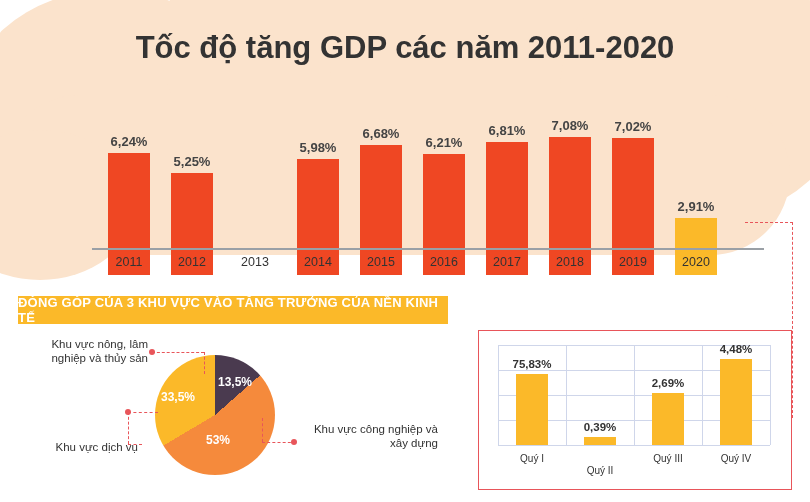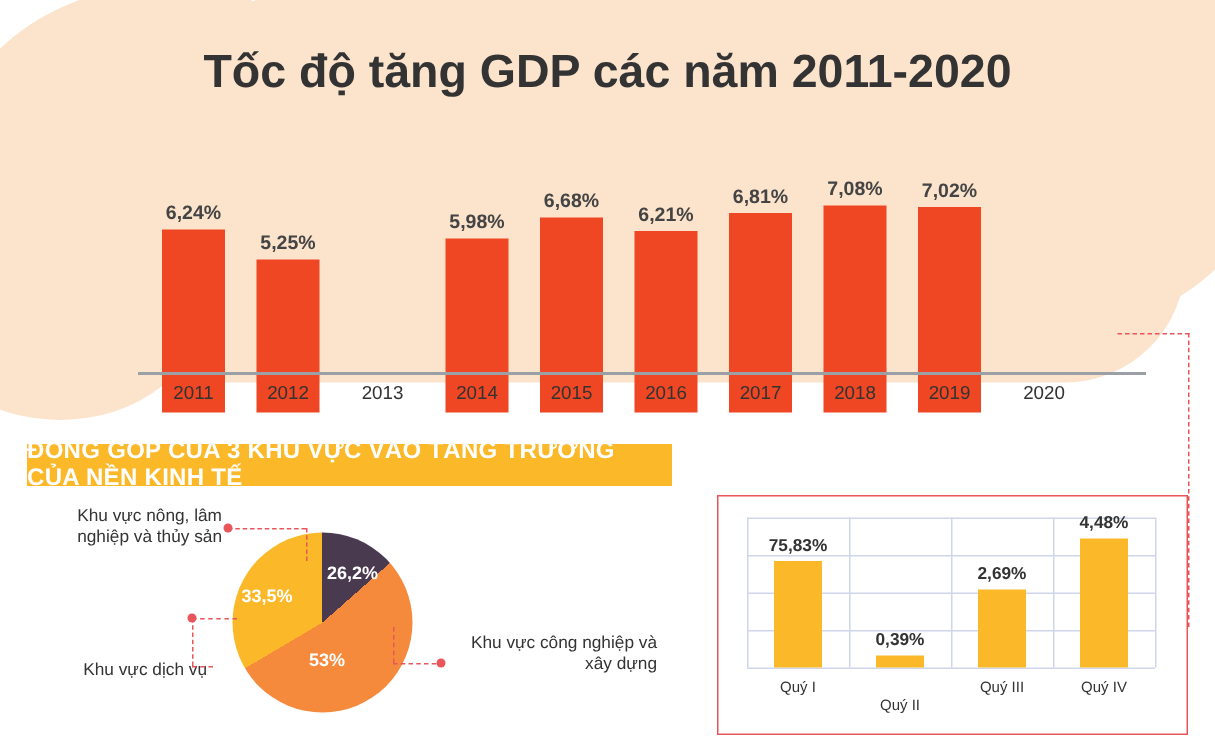--- a/index.html
+++ b/index.html
@@ -77,21 +77,21 @@
   }
 
   
   #banner {
     left:18px; top:296px;
     width:430px; height:28px;
     background:#fbb929;
     display:flex; align-items:center; justify-content:center;
   }
   #banner-text {
-    font-size:16px;
+    font-size:13px;
     font-weight:bold;
     color:#ffffff;
     letter-spacing:0.2px;
   }
 
   
   #pie-wrap { left:155px; top:355px; width:120px; height:120px; }
   #pie {
     width:120px; height:120px; border-radius:50%;
     background: conic-gradient(
@@ -194,20 +194,24 @@
       <div class="bar-rect" style="height: 133px;"></div>
       <div class="bar-val" style="bottom: 137px; left: 0px;">6,81%</div>
     </div>
     <div class="bar-col" style="left: 455px; height: 155px;">
       <div class="bar-rect" style="height: 138px;"></div>
       <div class="bar-val" style="bottom: 142px; left: 0px;">7,08%</div>
     </div>
     <div class="bar-col" style="left: 518px; height: 155px;">
       <div class="bar-rect" style="height: 137px;"></div>
       <div class="bar-val" style="bottom: 141px; left: 0px;">7,02%</div>
+    </div>
+    <div class="bar-col" style="left: 581px; height: 155px;">
+      <div class="bar-rect gold" style="height: 57px;"></div>
+      <div class="bar-val" style="bottom: 61px; left: 0px;">2,91%</div>
     </div>
   </div>
 <div id="axis-line"></div>
 <div class="layer" id="barlabels">
     <div class="bar-label" style="left: 104px;">2011</div>
     <div class="bar-label" style="left: 167px;">2012</div>
     <div class="bar-label" style="left: 230px;">2013</div>
     <div class="bar-label" style="left: 293px;">2014</div>
     <div class="bar-label" style="left: 356px;">2015</div>
     <div class="bar-label" style="left: 419px;">2016</div>
@@ -217,21 +221,21 @@
     <div class="bar-label" style="left: 671px;">2020</div>
   </div>
 
 <div class="layer" id="banner">
   <span id="banner-text">ĐÓNG GÓP CỦA 3 KHU VỰC VÀO TĂNG TRƯỞNG CỦA NỀN KINH TẾ</span>
 </div>
 
 <div class="layer" id="pie-wrap">
   <div id="pie"></div>
 </div>
-<div class="layer pie-lab" id="pie-lab-1">26,2%</div>
+<div class="layer pie-lab" id="pie-lab-1">13,5%</div>
 <div class="layer pie-lab" id="pie-lab-2">53%</div>
 <div class="layer pie-lab" id="pie-lab-3">33,5%</div>
 
 <div class="layer callout" id="co-nong">Khu vực nông, lâm nghiệp và thủy sản</div>
 <div class="layer callout" id="co-dv">Khu vực dịch vụ</div>
 <div class="layer callout" id="co-cn">Khu vực công nghiệp và xây dựng</div>
 
 <div class="layer dash-h" style="left:152px; top:352px; width:52px;"></div>
 <div class="layer dot" style="left:149px; top:349px;"></div>
 <div class="layer dash-v" style="left:204px; top:352px; height:22px;"></div>

